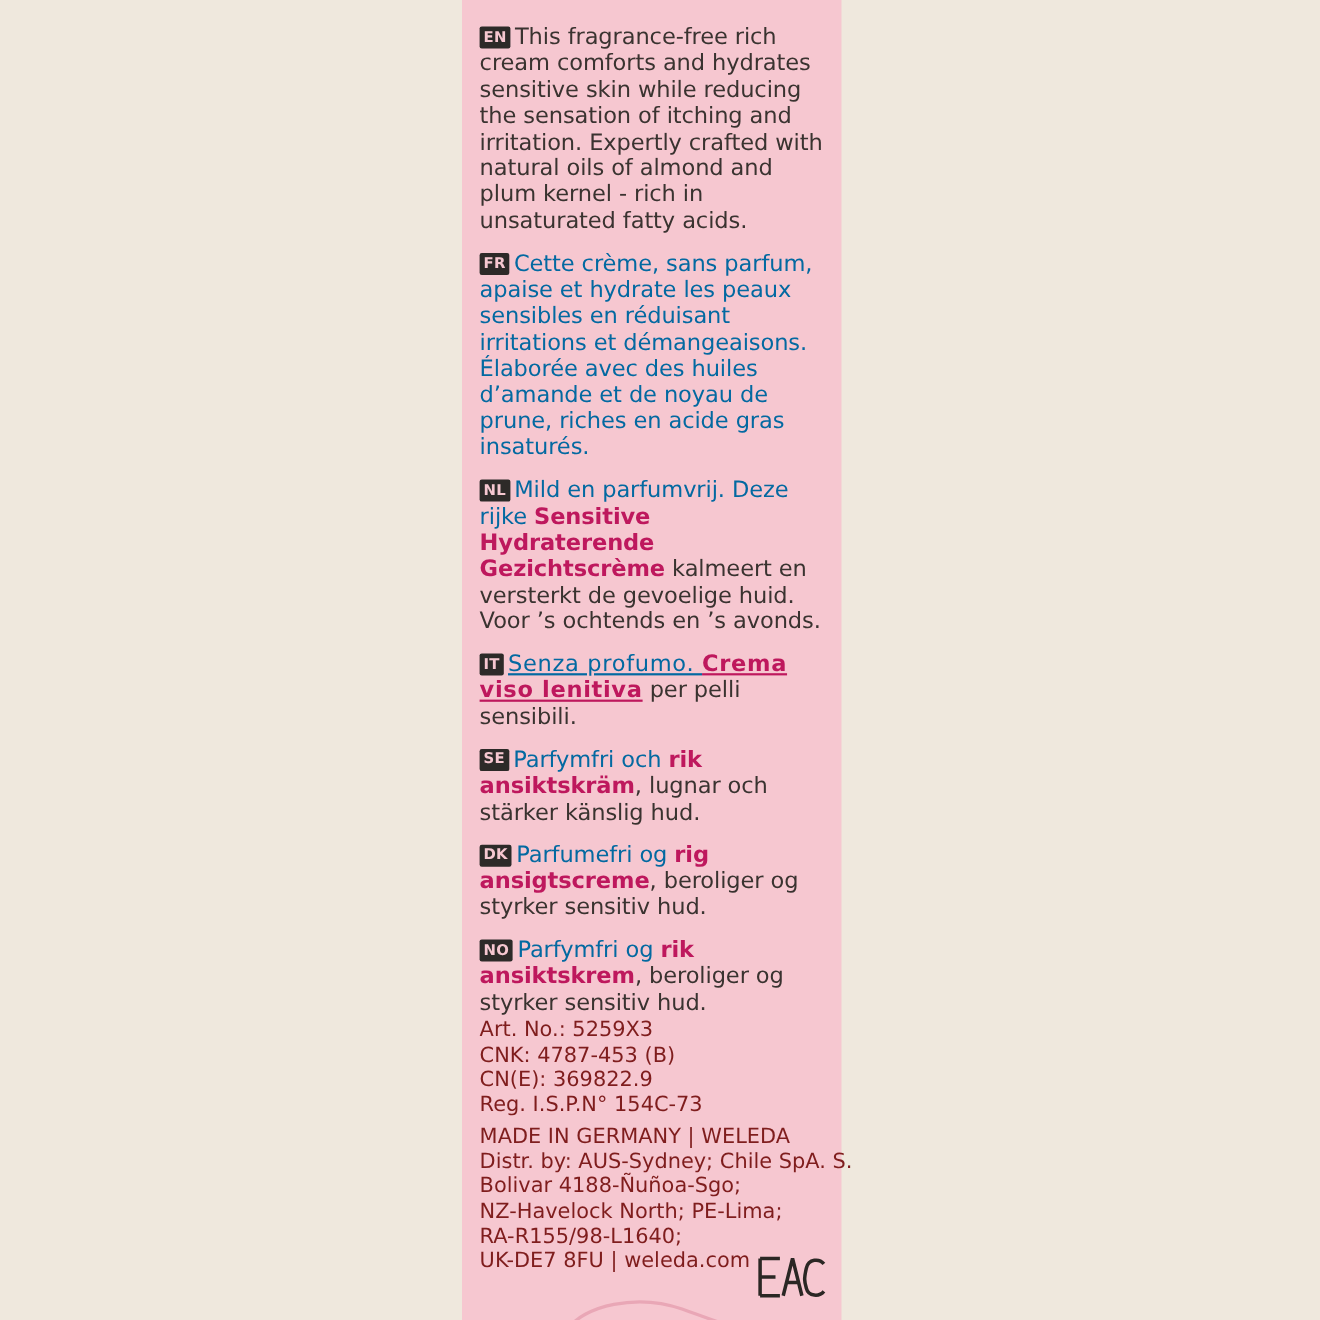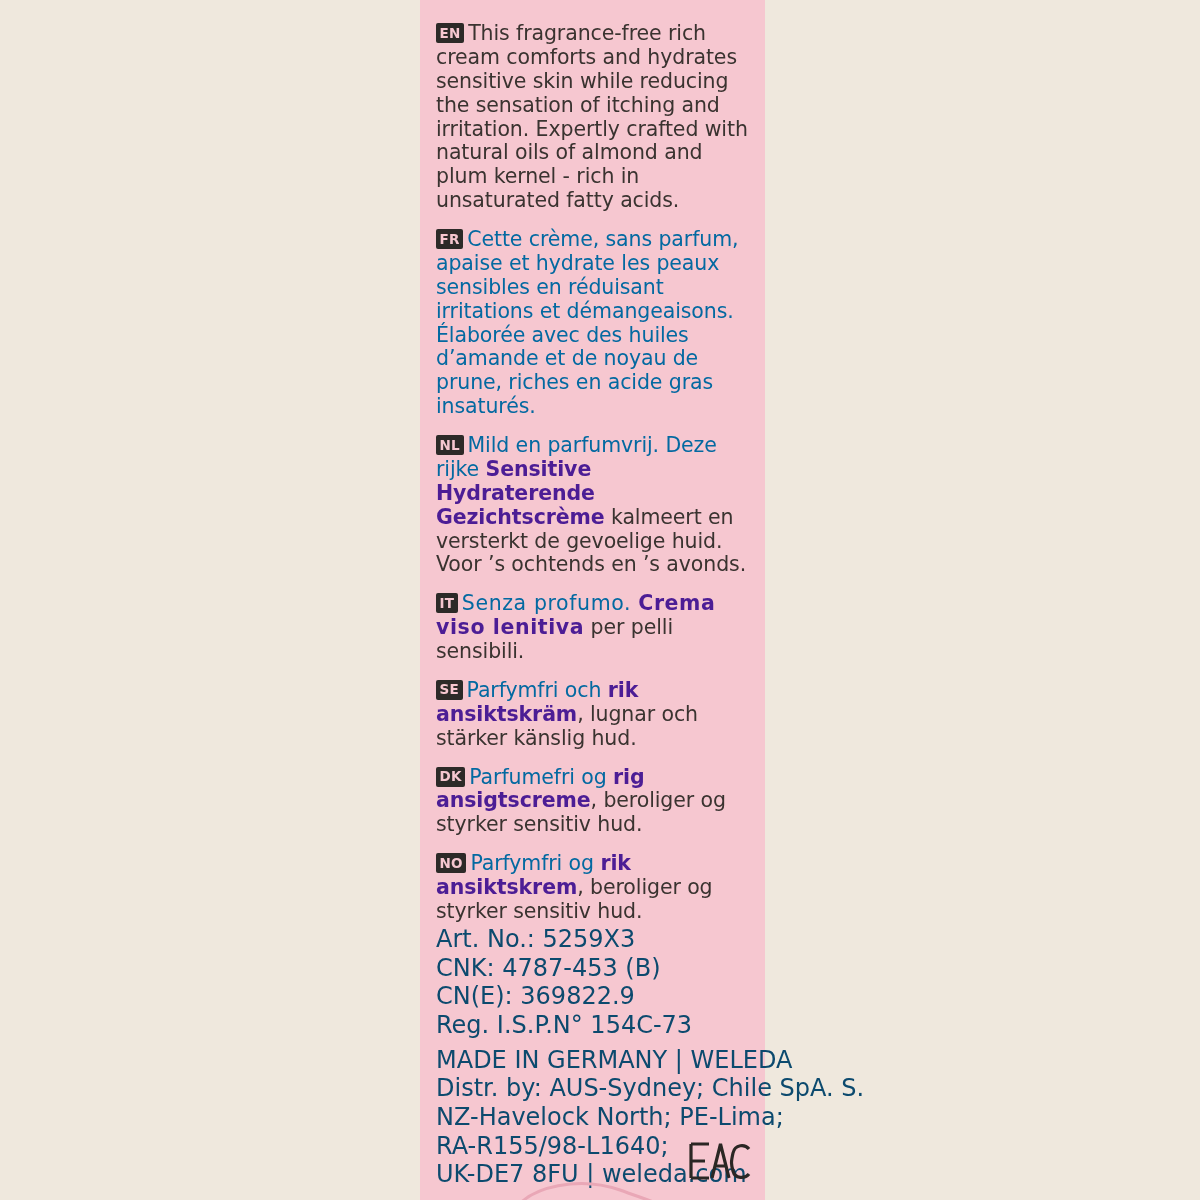--- a/index.html
+++ b/index.html
@@ -47,34 +47,35 @@
     border-radius: 2px;
     vertical-align: 2.5px;
     margin-right: 4px;
     letter-spacing: 0.3px;
     font-family: "DejaVu Sans", sans-serif;
   }
   .light {
     color: #0369a1;
   }
   .bold {
-    color: #4c1d95;
+    color: #be185d;
     font-weight: 600;
   }
   .wide {
     letter-spacing: 0.6px;
+    text-decoration: underline;
   }
   .codes {
     position: absolute;
     left: 16px;
     top: 925px;
     width: 320px;
-    font-size: 24px;
+    font-size: 19px;
     line-height: 1.195;
-    color: #0c4a6e;
+    color: #7f1d1d;
   }
   .codes .line { white-space: nowrap; }
   .codes .gap { height: 6px; }
   .underline { text-decoration: underline; text-underline-offset: 2px; }
   .eac {
     position: absolute;
     right: 12px;
     bottom: 18px;
     width: 66px;
     height: 42px;
@@ -127,20 +128,21 @@
     </div>
 
     <div class="codes">
       <div class="line">Art. No.: 5259X3</div>
       <div class="line">CNK: 4787-453 (B)</div>
       <div class="line">CN(E): 369822.9</div>
       <div class="line">Reg. I.S.P.N° 154C-73</div>
       <div class="gap"></div>
       <div class="line">MADE IN GERMANY | WELEDA</div>
       <div class="line">Distr. by: AUS-Sydney; Chile SpA. S.</div>
+      <div class="line">Bolivar 4188-Ñuñoa-Sgo;</div>
       <div class="line">NZ-Havelock North; PE-Lima;</div>
       <div class="line">RA-R155/98-L1640;</div>
       <div class="line">UK-DE7 8FU | weleda.com</div>
     </div>
 
     <div class="eac">
       <svg width="66" height="42" viewBox="0 0 66 42">
         <g fill="none" stroke="#2b2724" stroke-width="3.2">
           <path d="M4 4 H22 M4 4 V38 M4 21 H18 M4 38 H22"></path>
           <path d="M25 38 L33.5 4 L42 38 M28.5 26 H39"></path>

